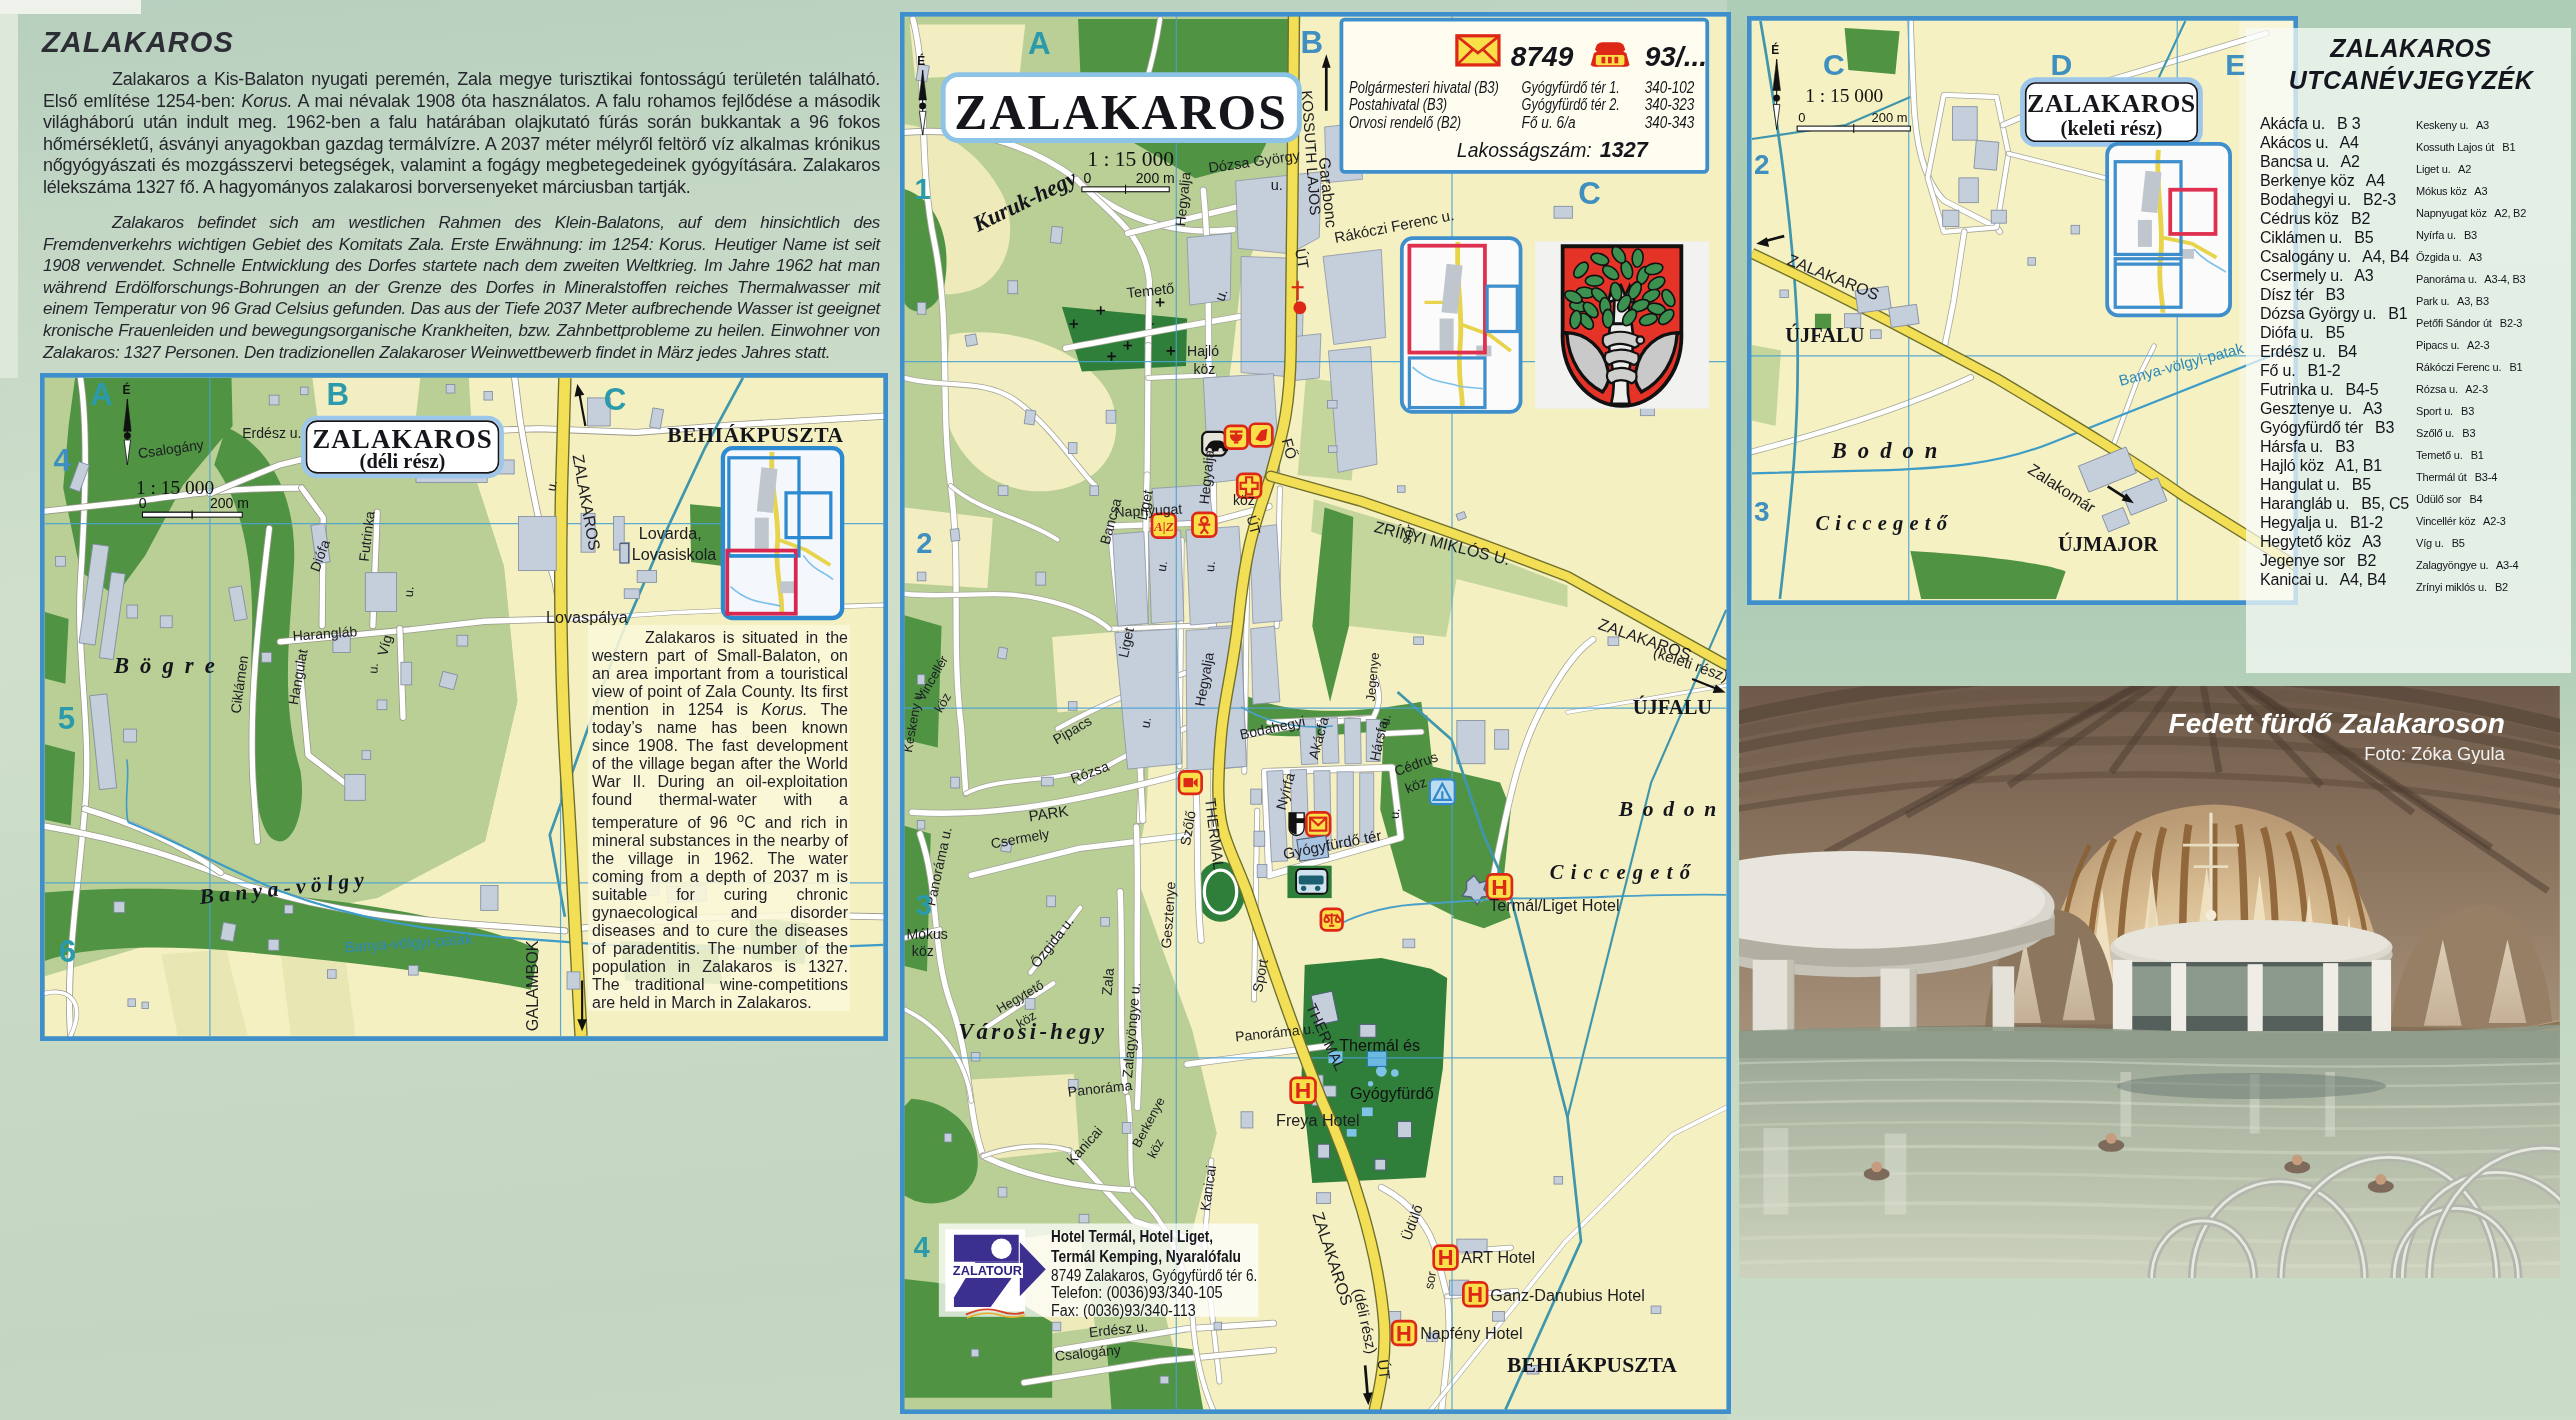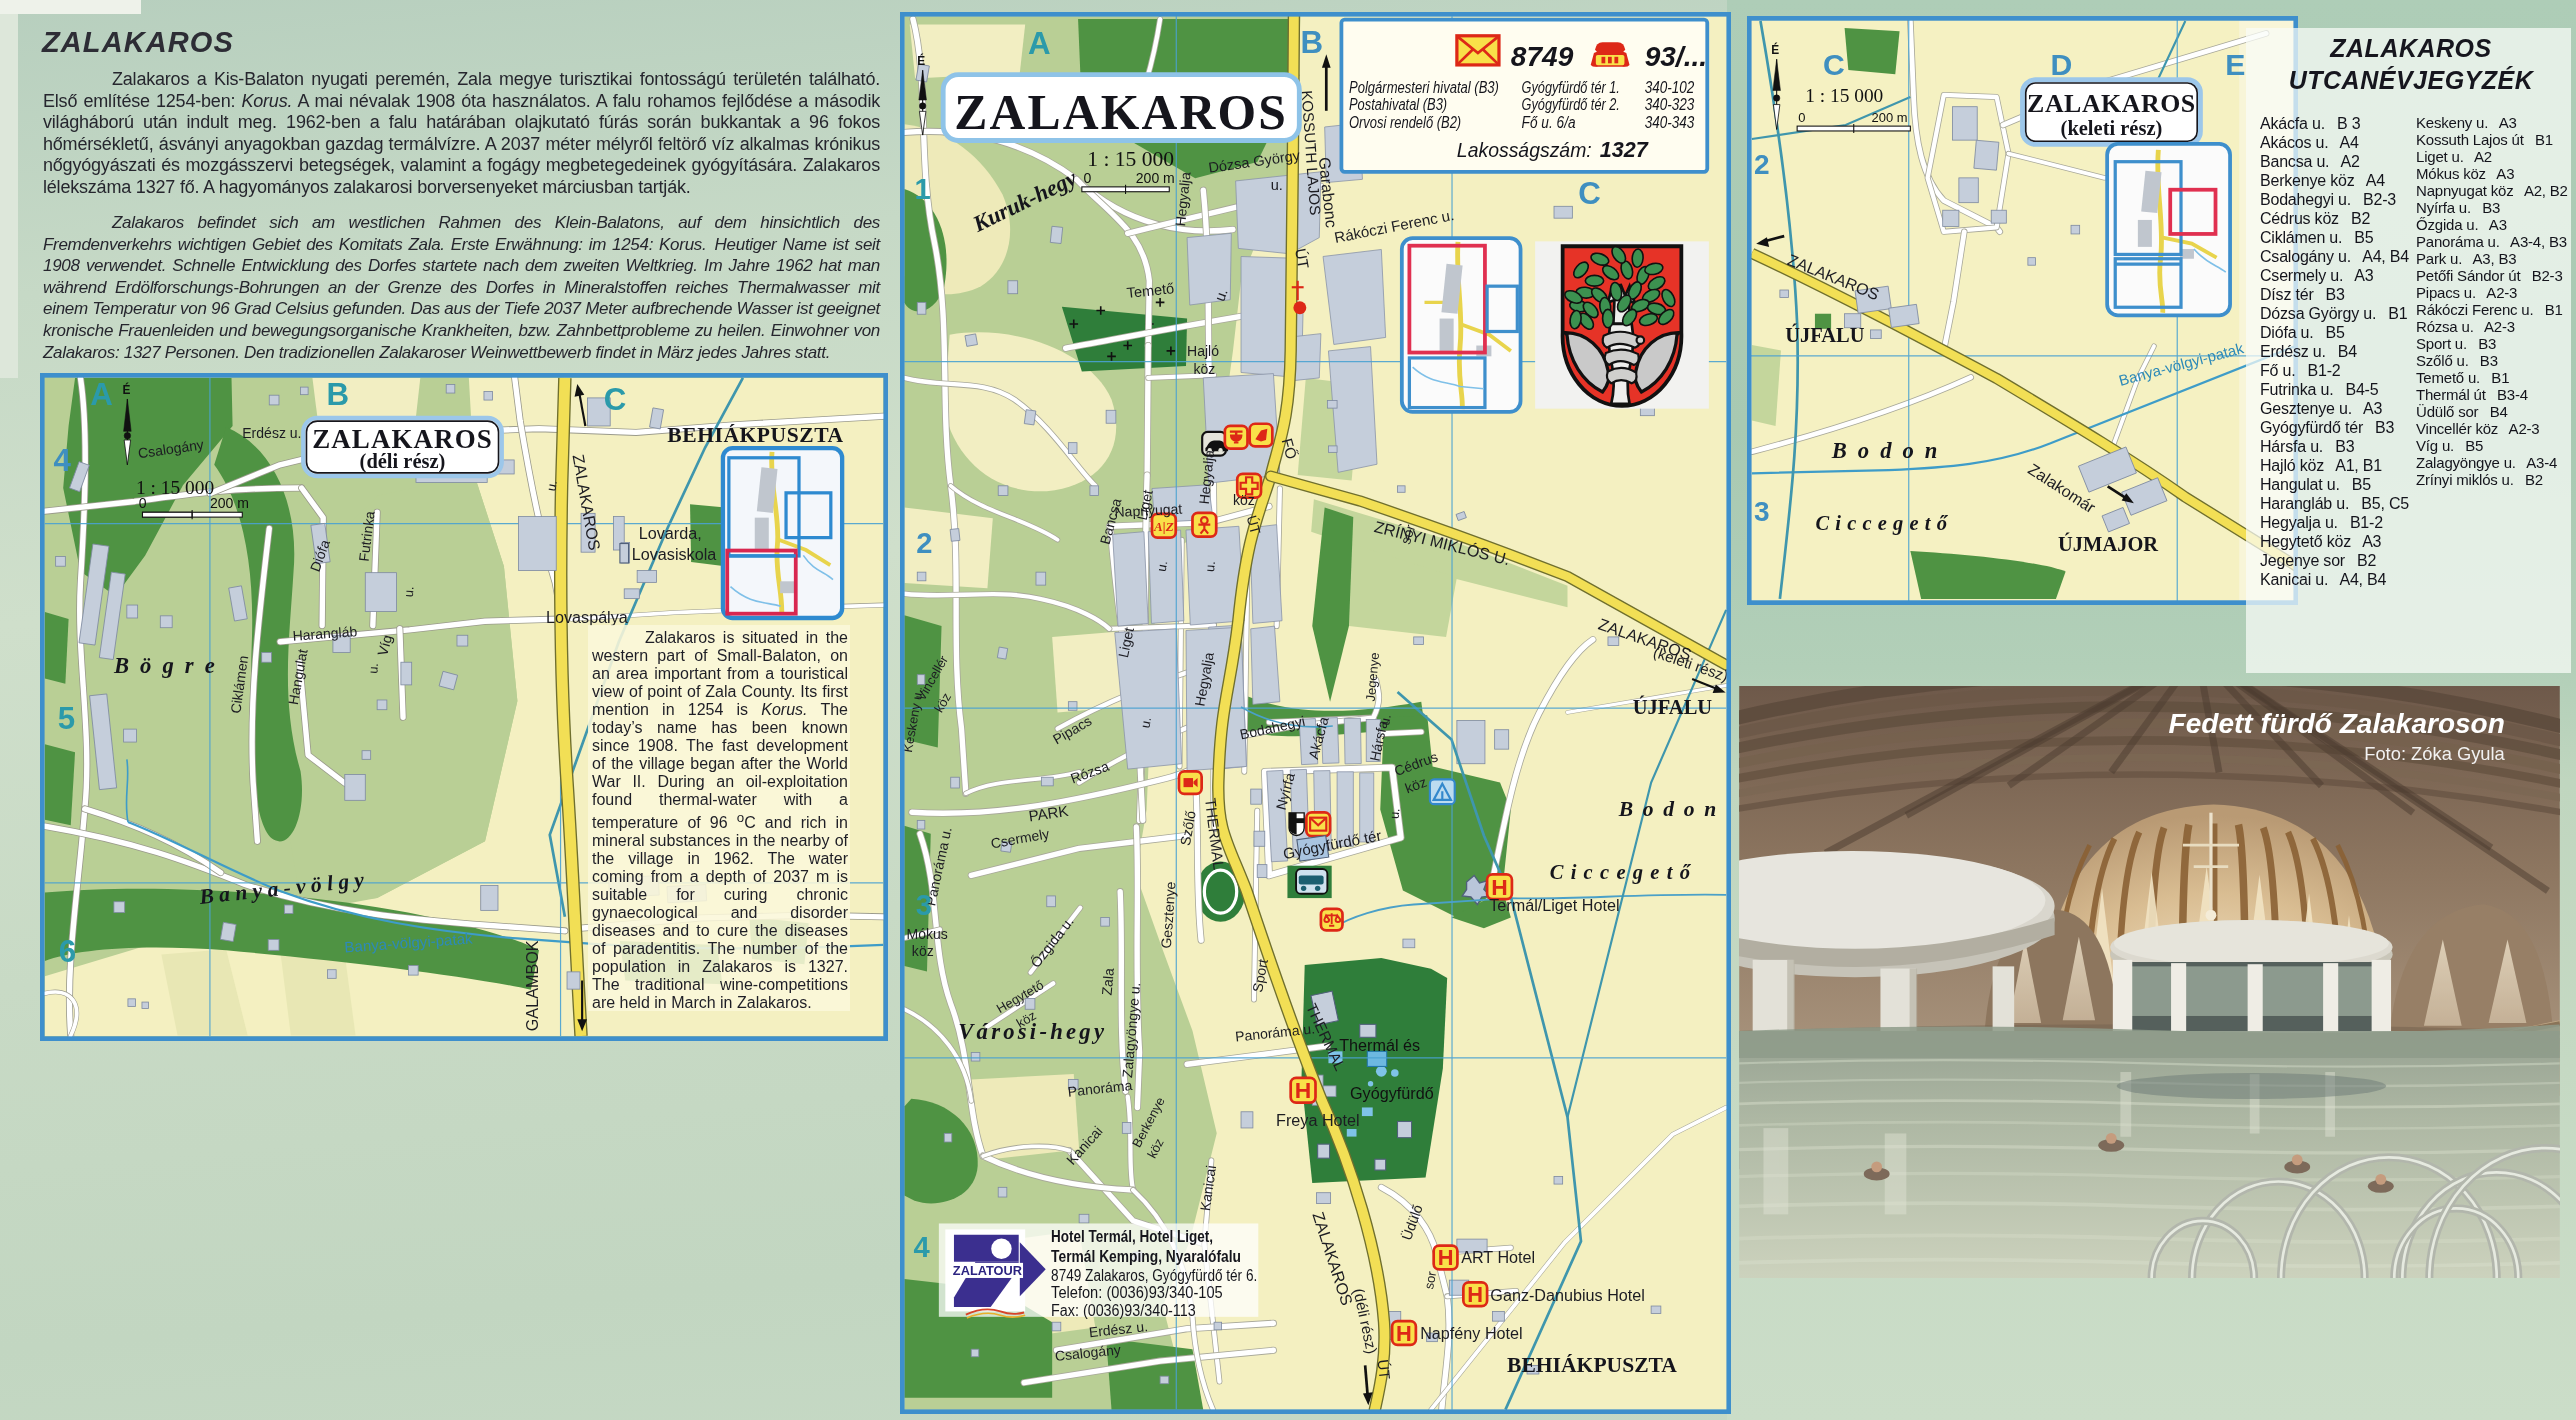--- a/index.html
+++ b/index.html
@@ -884,21 +884,21 @@
 Gyógyfürdő tér  B3
 Hársfa u.  B3
 Hajló köz  A1, B1
 Hangulat u.  B5
 Harangláb u.  B5, C5
 Hegyalja u.  B1-2
 Hegytető köz  A3
 Jegenye sor  B2
 Kanicai u.  A4, B4
 </div>
-<div class="abs" style="left:2416px;top:114px;font-size:15px;line-height:17px;letter-spacing:-0.2px;color:#14141c;white-space:pre;">Keskeny u.  A3
+<div class="abs" style="left:2416px;top:114px;font-size:11px;line-height:22px;letter-spacing:-0.2px;color:#14141c;white-space:pre;">Keskeny u.  A3
 Kossuth Lajos út  B1
 Liget u.  A2
 Mókus köz  A3
 Napnyugat köz  A2, B2
 Nyírfa u.  B3
 Őzgida u.  A3
 Panoráma u.  A3-4, B3
 Park u.  A3, B3
 Petőfi Sándor út  B2-3
 Pipacs u.  A2-3

